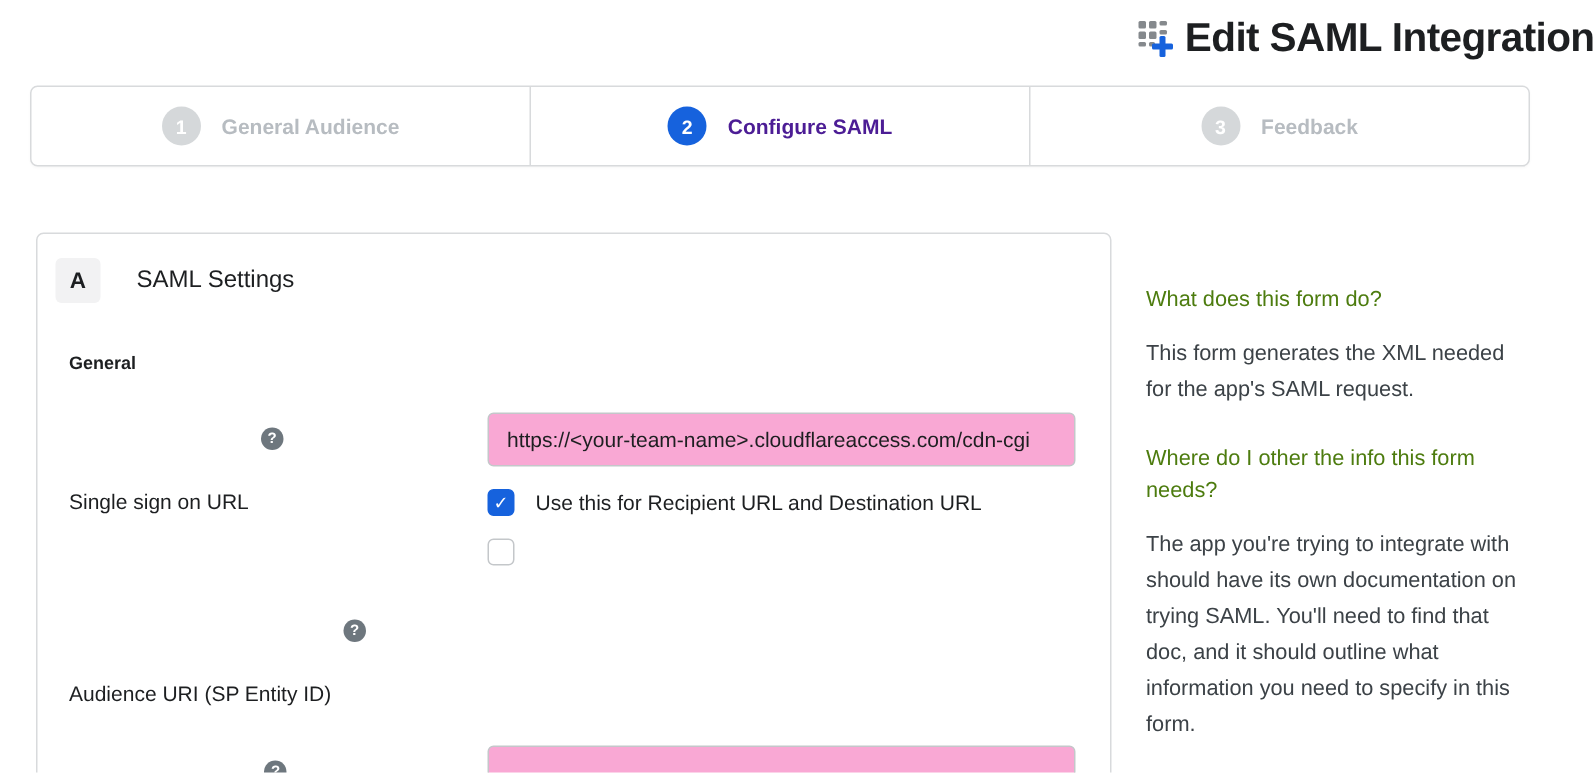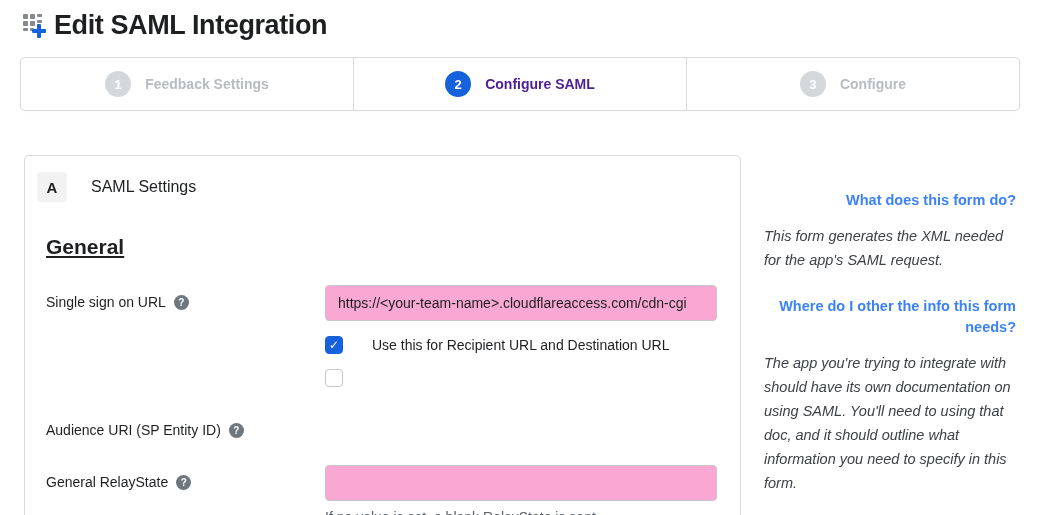--- a/index.html
+++ b/index.html
@@ -4,21 +4,21 @@
 <style>
   * { box-sizing: border-box; }
   html,body { margin:0; padding:0; }
   body {
     width:1063px; height:515px; overflow:hidden; position:relative;
     background:#ffffff; color:#1d1f21;
     font-family:"Liberation Sans", sans-serif;
   }
 
   
-  .page-header { display:flex; align-items:center; padding:8px 0 0 20px; }
+  .page-header { display:flex; align-items:center; padding:8px 0 0 20px;justify-content:flex-end; }
   .app-icon { width:30px; height:32px; position:relative; margin-right:4px; flex:0 0 auto; }
   .page-title { font-size:27px; font-weight:700; letter-spacing:-0.4px; line-height:34px; }
 
   
   .stepper {
     position:absolute; left:20px; top:57px; width:1000px; height:54px;
     border:1px solid #d8dadc; border-radius:5px; background:#fff;
     display:flex; box-shadow:0 1px 2px rgba(0,0,0,0.03);
   }
   .step {
@@ -40,61 +40,61 @@
     position:absolute; left:24px; top:155px; width:717px; height:400px;
     border:1px solid #d8dadc; border-radius:5px; background:#fff;
   }
   .section-row { display:flex; align-items:center; gap:24px; padding:16px 0 0 12px; }
   .section-badge {
     width:30px; height:30px; border-radius:4px; background:#f2f2f3;
     display:flex; align-items:center; justify-content:center;
     font-size:15px; font-weight:700; color:#1d1f21;
   }
   .section-title { font-size:16px; font-weight:400; }
-  .group-heading { margin:33px 0 0 21px; font-size:21px; font-weight:700;text-decoration:underline; }
+  .group-heading { margin:33px 0 0 21px; font-size:12px; font-weight:700; }
 
   .form-row { display:flex; margin:26px 20px 0 21px; }
   .form-label {
     width:279px; padding-top:9px; font-size:14px; color:#1d1f21;
     display:flex; align-items:flex-start; gap:8px; flex:0 0 auto;
   }
-  .form-label .label-text { line-height:17px; }
+  .form-label .label-text { line-height:17px;margin-top:42px; }
   .help-icon {
     width:15px; height:15px; border-radius:50%; background:#6e777e; color:#fff;
     font-size:10px; font-weight:700; display:inline-flex; align-items:center;
     justify-content:center; margin-top:1px; flex:0 0 auto; cursor:pointer;
   }
   .form-control { width:392px; }
   .text-input {
     width:100%; height:36px; border:1px solid #c4c7ca; border-radius:4px;
     padding:0 12px; font-size:14px; color:#1d1f21; background:#f9a8d4; outline:none;
     font-family:"Liberation Sans", sans-serif; white-space:nowrap; overflow:hidden;
   }
   .checkbox-row {
-    display:flex; align-items:center; gap:29px; margin-top:15px;
+    display:flex; align-items:center; gap:14px; margin-top:15px;
     font-size:14px; cursor:pointer;
   }
   .checkbox {
     width:18px; height:18px; border-radius:4px; border:1px solid #c4c7ca;
     background:#fff; flex:0 0 auto; display:flex; align-items:center; justify-content:center;
   }
   .checkbox.checked { background:#1662dd; border-color:#1662dd; }
   .checkbox.checked::after {
     content:"✓"; color:#fff; font-size:12px; font-weight:700; line-height:1;
     font-family:"DejaVu Sans", sans-serif;
   }
   .field-help { margin-top:8px; font-size:14px; color:#5b6168; }
 
   
   .help-sidebar { position:absolute; left:764px; top:190px; width:252px; }
   .help-sidebar h3 {
-    margin:0 0 13px 0; font-size:14.5px; font-weight:700; color:#3b82f6; line-height:21px;text-align:right;
+    margin:0 0 13px 0; font-size:14.5px; font-weight:400; color:#4d7c0f; line-height:21px;
   }
   .help-sidebar p {
-    margin:0 0 24px 0; font-size:14.5px; line-height:24px; color:#3c4247;font-style:italic;
+    margin:0 0 24px 0; font-size:14.5px; line-height:24px; color:#3c4247;
   }
 </style>
 </head>
 <body>
 
 <div class="page-header">
   <span class="app-icon">
     <svg width="30" height="32" viewBox="0 0 30 32">
       <g fill="#85898d">
         <rect x="3" y="5" width="5" height="5" rx="1"></rect>
@@ -111,29 +111,29 @@
         <rect x="12" y="20" width="14" height="4" rx="1"></rect>
       </g>
     </svg>
   </span>
   <span class="page-title">Edit SAML Integration</span>
 </div>
 
 <div class="stepper">
   <div class="step">
     <span class="step-circle">1</span>
-    <span class="step-label">Feedback Settings</span>
+    <span class="step-label">General Audience</span>
   </div>
   <div class="step active">
     <span class="step-circle">2</span>
     <span class="step-label">Configure SAML</span>
   </div>
   <div class="step">
     <span class="step-circle">3</span>
-    <span class="step-label">Configure</span>
+    <span class="step-label">Feedback</span>
   </div>
 </div>
 
 <div class="main-panel">
 
   <div class="section-row">
     <span class="section-badge">A</span>
     <span class="section-title">SAML Settings</span>
   </div>
 
@@ -173,14 +173,14 @@
       <div class="field-help">If no value is set, a blank RelayState is sent</div>
     </div>
   </div>
 
 </div>
 
 <div class="help-sidebar">
   <h3>What does this form do?</h3>
   <p>This form generates the XML needed for the app's SAML request.</p>
   <h3>Where do I other the info this form needs?</h3>
-  <p>The app you're trying to integrate with should have its own documentation on using SAML. You'll need to using that doc, and it should outline what information you need to specify in this form.</p>
+  <p>The app you're trying to integrate with should have its own documentation on trying SAML. You'll need to find that doc, and it should outline what information you need to specify in this form.</p>
 </div>
 
 </body></html>

